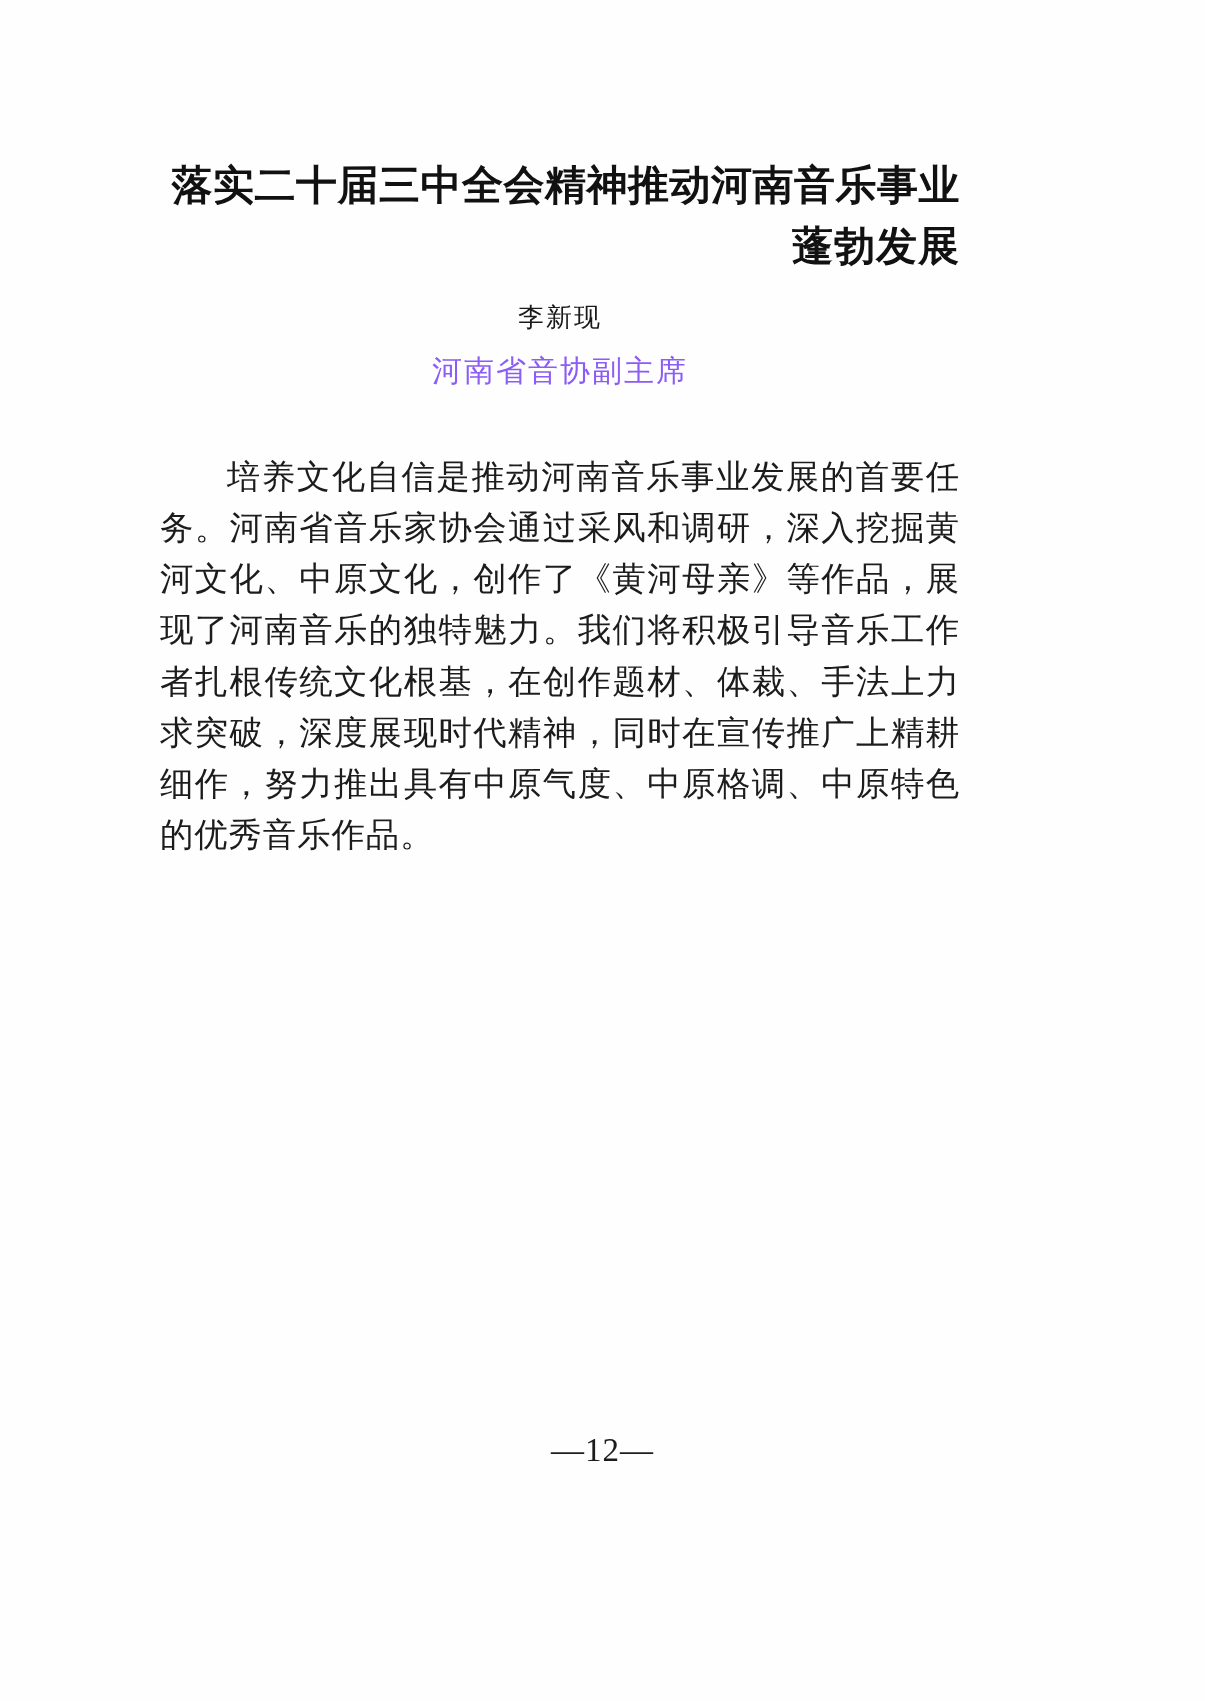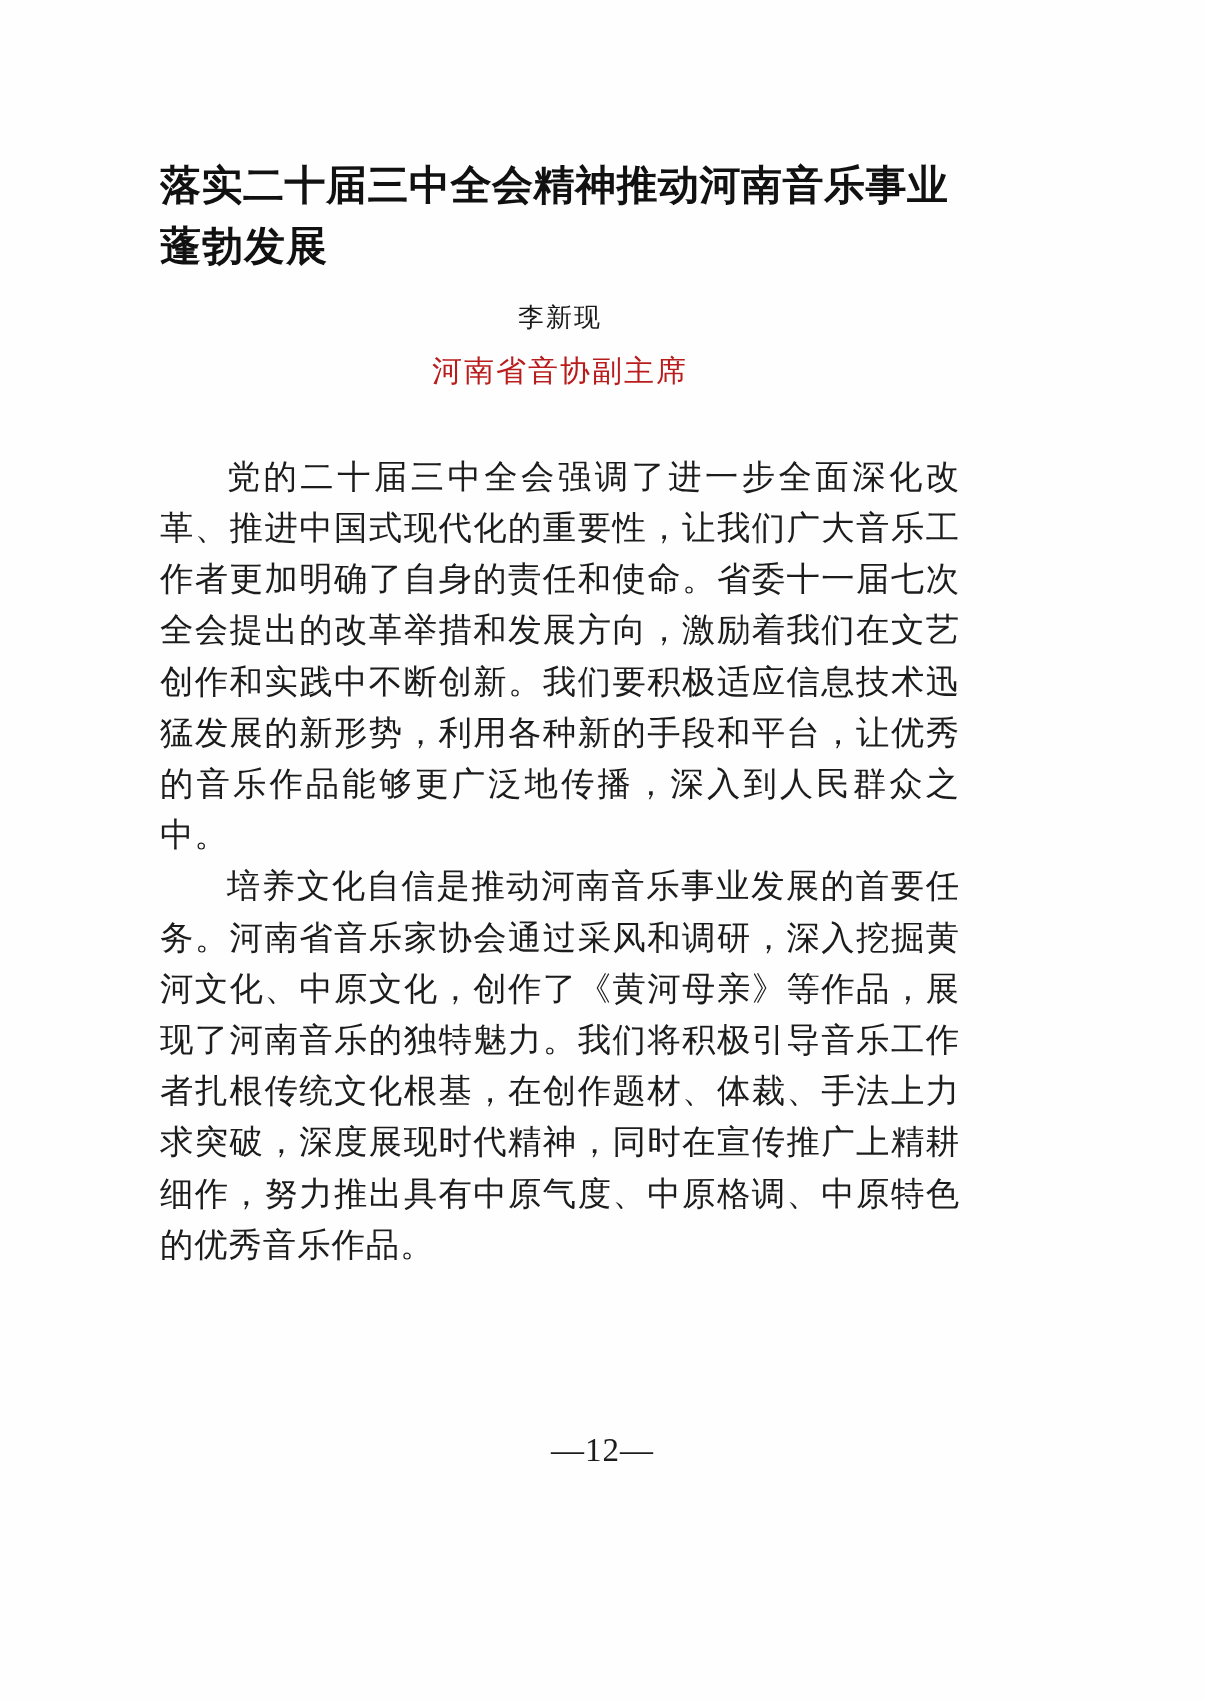--- a/index.html
+++ b/index.html
@@ -29,21 +29,21 @@
     position: absolute;
     left: 160px;
     top: 0;
     width: 800px;
   }
 
   
   .doc-title {
     margin: 0;
     padding-top: 155px;
-    text-align: left;
+    text-align: right;
     font-family: "DejaVu Sans", "Liberation Sans", sans-serif;
     font-weight: bold;
     font-size: 41px;
     line-height: 1.48;
     letter-spacing: 0.5px;
     color: #111111;
   }
   .doc-title .tline {
     display: block;
   }
@@ -64,21 +64,21 @@
     font-family: "Liberation Serif", "DejaVu Serif", serif;
     color: #1a1a1a;
   }
   .byline .affiliation {
     display: block;
     font-size: 30px;
     line-height: 1.55;
     margin-top: 11px;
     letter-spacing: 2px;
     font-family: "Liberation Serif", "DejaVu Serif", serif;
-    color: #b91c1c;
+    color: #8b5cf6;
   }
 
   
   .body-text {
     margin-top: 56px;
   }
   .body-text p {
     margin: 0;
     font-size: 33.4px;
     line-height: 51.2px;
@@ -114,21 +114,20 @@
       <span class="tline first">落实二十届三中全会精神推动河南音乐事业</span>
       <span class="tline second">蓬勃发展</span>
     </h1>
 
     <div class="byline">
       <span class="author">李新现</span>
       <span class="affiliation">河南省音协副主席</span>
     </div>
 
     <div class="body-text">
-      <p>党的二十届三中全会强调了进一步全面深化改革、推进中国式现代化的重要性，让我们广大音乐工作者更加明确了自身的责任和使命。省委十一届七次全会提出的改革举措和发展方向，激励着我们在文艺创作和实践中不断创新。我们要积极适应信息技术迅猛发展的新形势，利用各种新的手段和平台，让优秀的音乐作品能够更广泛地传播，深入到人民群众之中。</p>
       <p>培养文化自信是推动河南音乐事业发展的首要任务。河南省音乐家协会通过采风和调研，深入挖掘黄河文化、中原文化，创作了《黄河母亲》等作品，展现了河南音乐的独特魅力。我们将积极引导音乐工作者扎根传统文化根基，在创作题材、体裁、手法上力求突破，深度展现时代精神，同时在宣传推广上精耕细作，努力推出具有中原气度、中原格调、中原特色的优秀音乐作品。</p>
     </div>
 
   </div>
 
   <div class="page-number">—12—</div>
 
 </div>
 
 </body></html>

